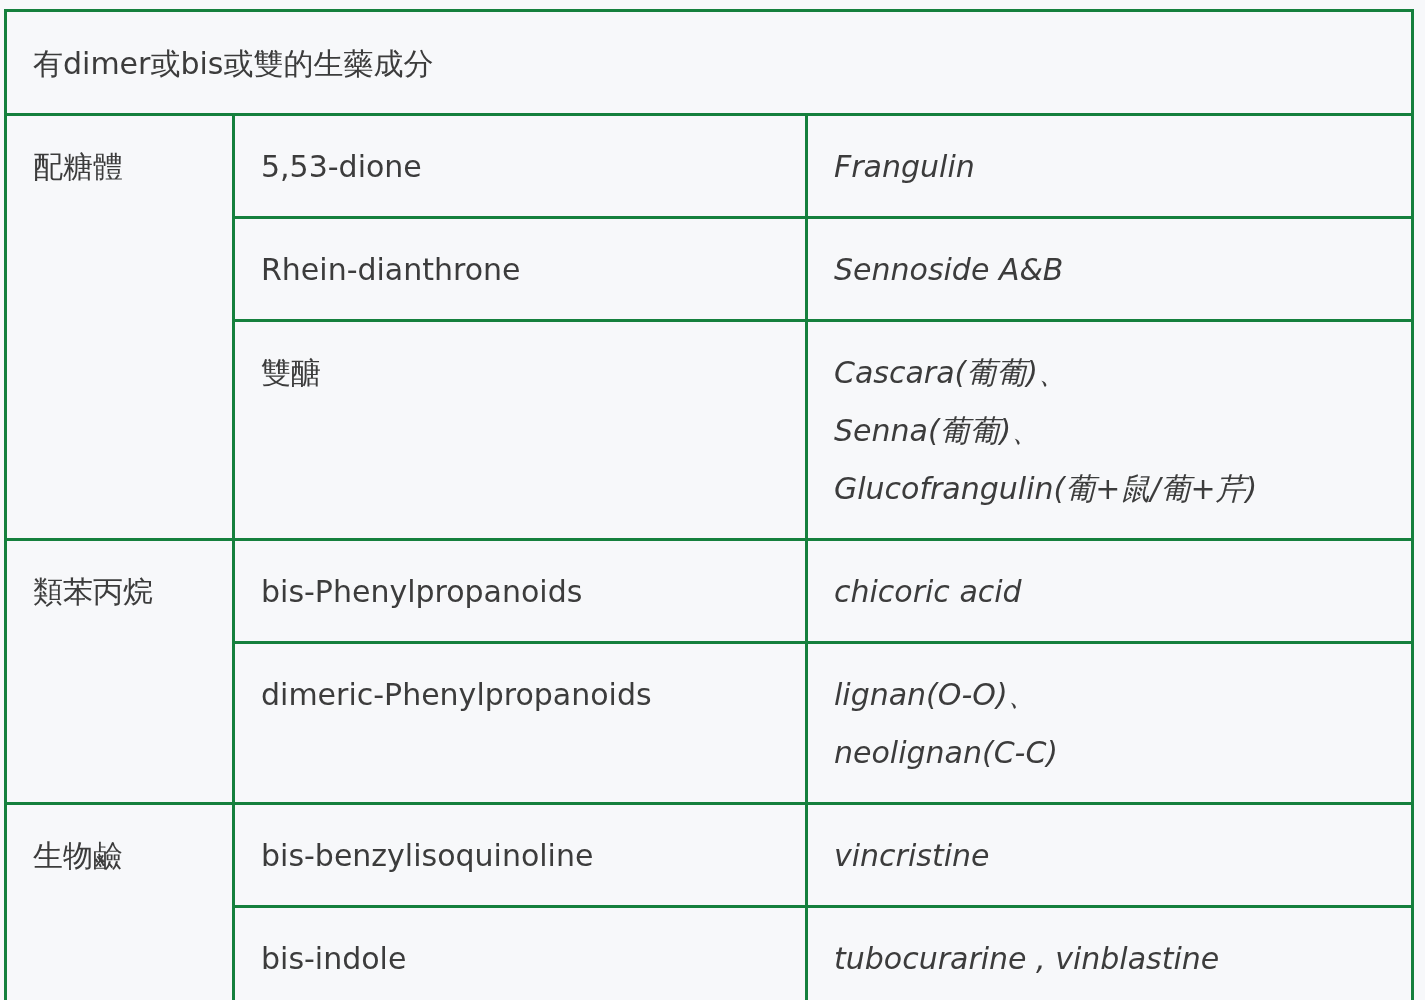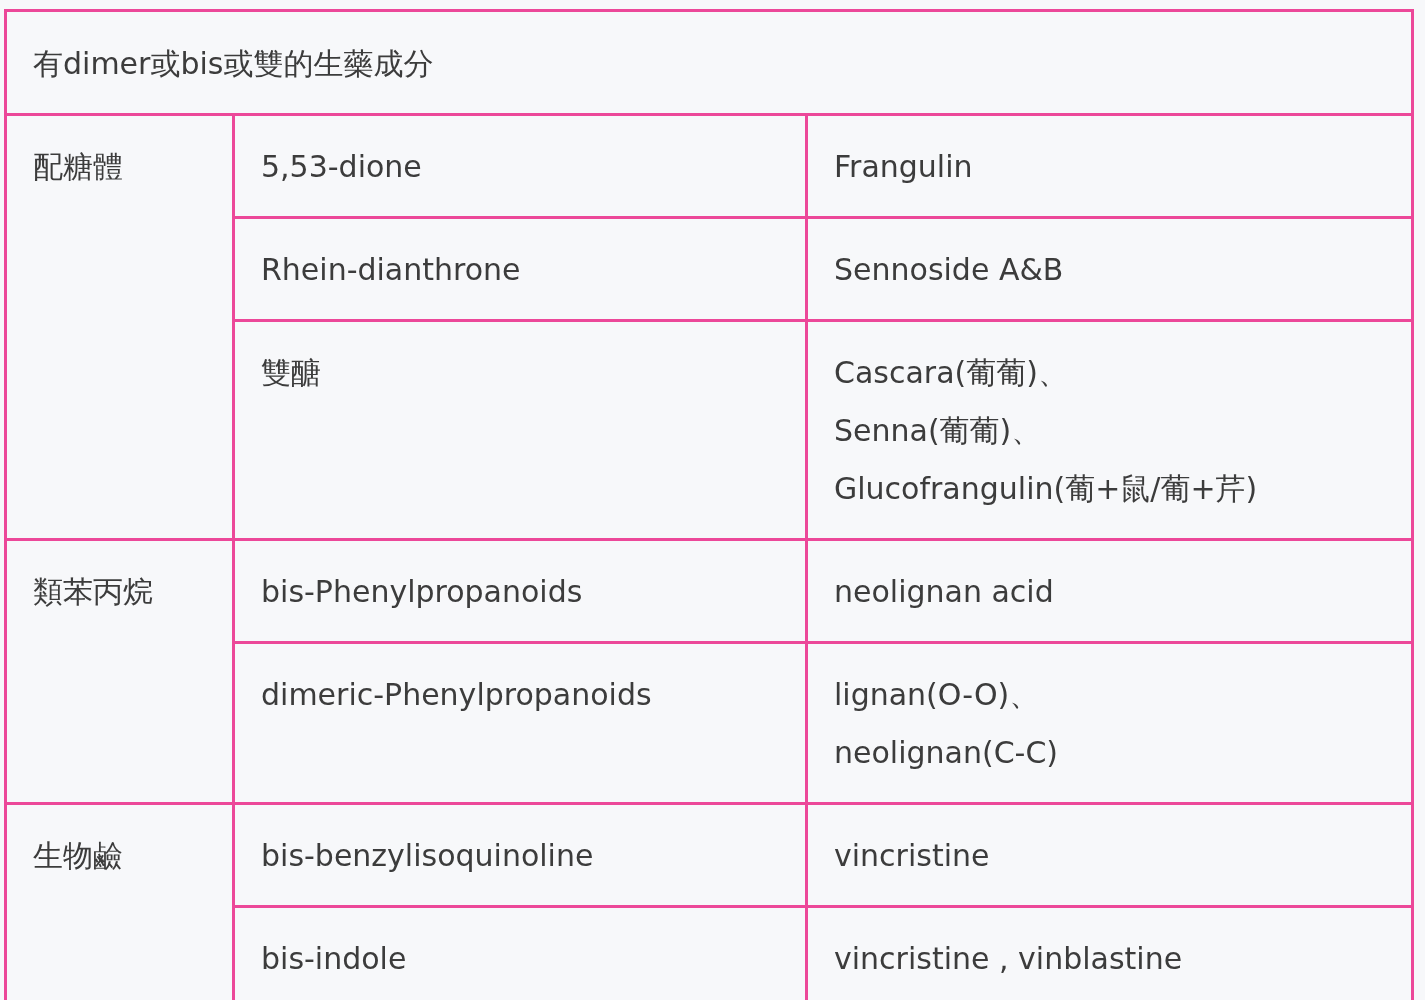--- a/index.html
+++ b/index.html
@@ -12,36 +12,36 @@
     overflow: hidden;
   }
   table {
     position: absolute;
     left: 4px; top: 9px;
     width: 1407px;
     border-collapse: collapse;
     table-layout: fixed;
   }
   td {
-    border: 3px solid #ec4899;
+    border: 3px solid #15803d;
     vertical-align: top;
     font-size: 30px;
     line-height: 58px;
     padding: 22px 26px 20px 26px;
     box-sizing: border-box;
     white-space: nowrap;
   }
   td.title { height: 101px; padding-top: 23px; }
   col.c1 { width: 228px; }
   col.c2 { width: 573px; }
   col.c3 { width: 606px; }
   tr.h100 td { height: 100px; }
   tr.h215 td { height: 215px; }
   tr.h157 td { height: 157px; }
-  .line { display: block; }
+  .line { display: block; font-style: italic; }
 </style>
 </head>
 <body>
 
 <table>
   <colgroup>
       <col class="c1">
       <col class="c2">
       <col class="c3">
     </colgroup>
@@ -69,38 +69,38 @@
       <span class="line">Cascara(葡葡)、</span>
       <span class="line">Senna(葡葡)、</span>
       <span class="line">Glucofrangulin(葡+鼠/葡+芹)</span>
     </td>
   </tr>
 
   <tr class="h100">
     <td rowspan="2">類苯丙烷</td>
     <td>bis-Phenylpropanoids</td>
     <td>
-          <span class="line">neolignan acid</span>
+          <span class="line">chicoric acid</span>
         </td>
   </tr>
   <tr class="h157">
     <td>dimeric-Phenylpropanoids</td>
     <td>
       <span class="line">lignan(O-O)、</span>
       <span class="line">neolignan(C-C)</span>
     </td>
   </tr>
 
   <tr class="h100">
     <td rowspan="2">生物鹼</td>
     <td>bis-benzylisoquinoline</td>
     <td>
           <span class="line">vincristine</span>
         </td>
   </tr>
   <tr class="h100">
     <td>bis-indole</td>
     <td>
-          <span class="line">vincristine , vinblastine</span>
+          <span class="line">tubocurarine , vinblastine</span>
         </td>
   </tr>
 </tbody>
   </table>
 
 </body></html>

